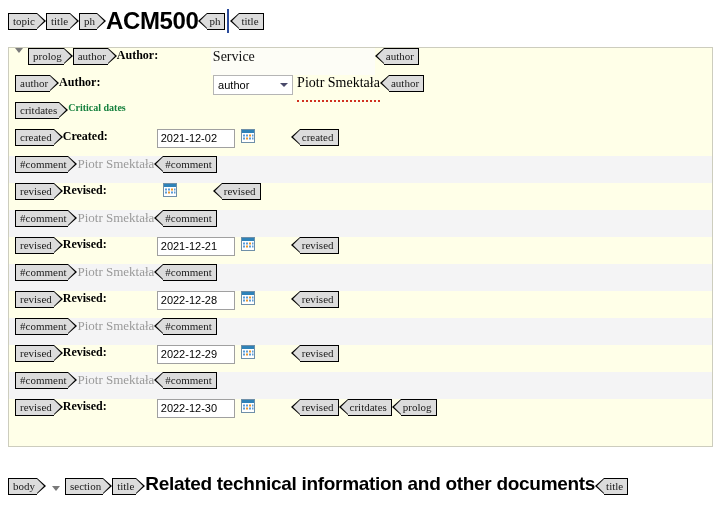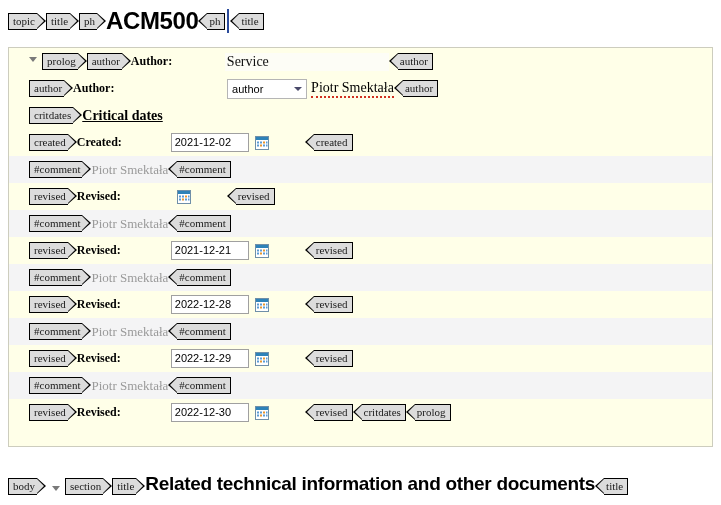--- a/index.html
+++ b/index.html
@@ -123,22 +123,21 @@
     top: 47px;
     width: 705px;
     height: 400px;
     background: #ffffe8;
     border: 1px solid #cdcdbe;
     box-sizing: border-box;
   }
   .row {
     position: relative;
     display: flex;
-    align-items: center;
-    padding-left: 20px;
+    padding-left: 6px;
     height: 27px;
     box-sizing: border-box;
     white-space: nowrap;
   }
   .row.comment {
     background: #f4f4f5;
     height: 27px;
   }
   .collapse-tri {
     display: inline-block;
@@ -152,23 +151,22 @@
   .label-bold {
     font-family: "Liberation Serif", serif;
     font-weight: bold;
     font-size: 12px;
     color: #000000;
     margin-right: 6px;
   }
   .heading-bold {
     font-family: "Liberation Serif", serif;
     font-weight: bold;
-    font-size: 14px;
-    color: #000000;
-    text-decoration: underline;
+    font-size: 10px;
+    color: #15803d;
   }
   .field-label { width: 88px; display: inline-block; }
   .service-text {
     font-family: "Liberation Serif", serif;
     font-size: 14px;
     color: #111111;
     background: #fdfdf6;
     display: inline-block;
     width: 160px;
     padding: 1px 2px;

